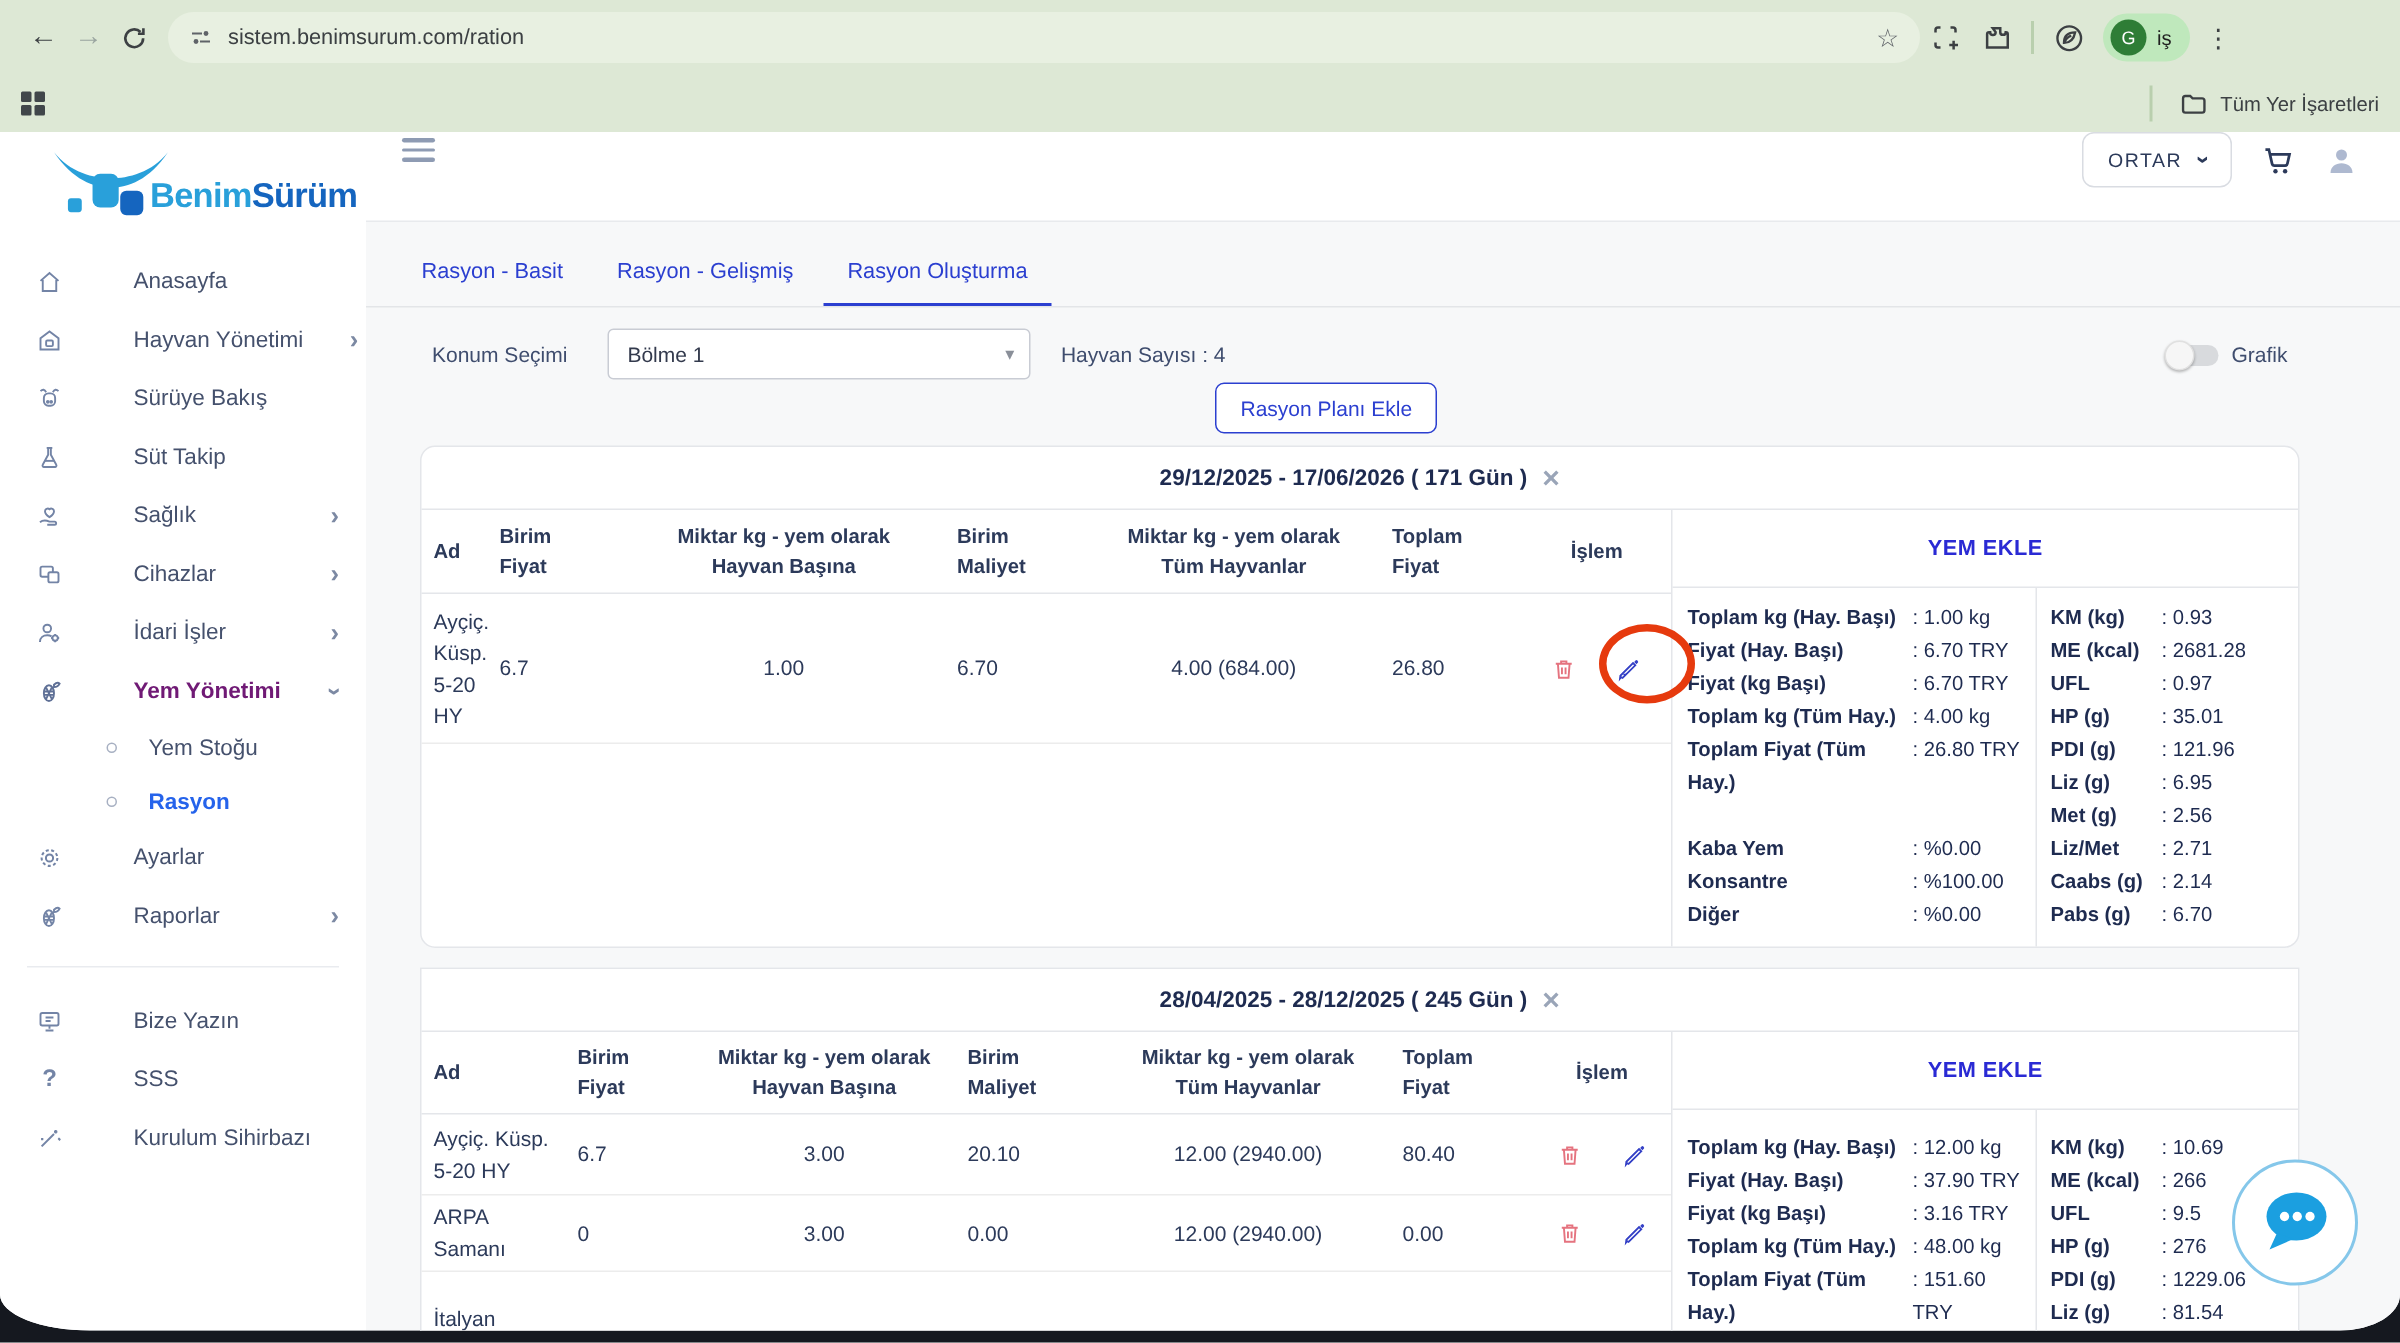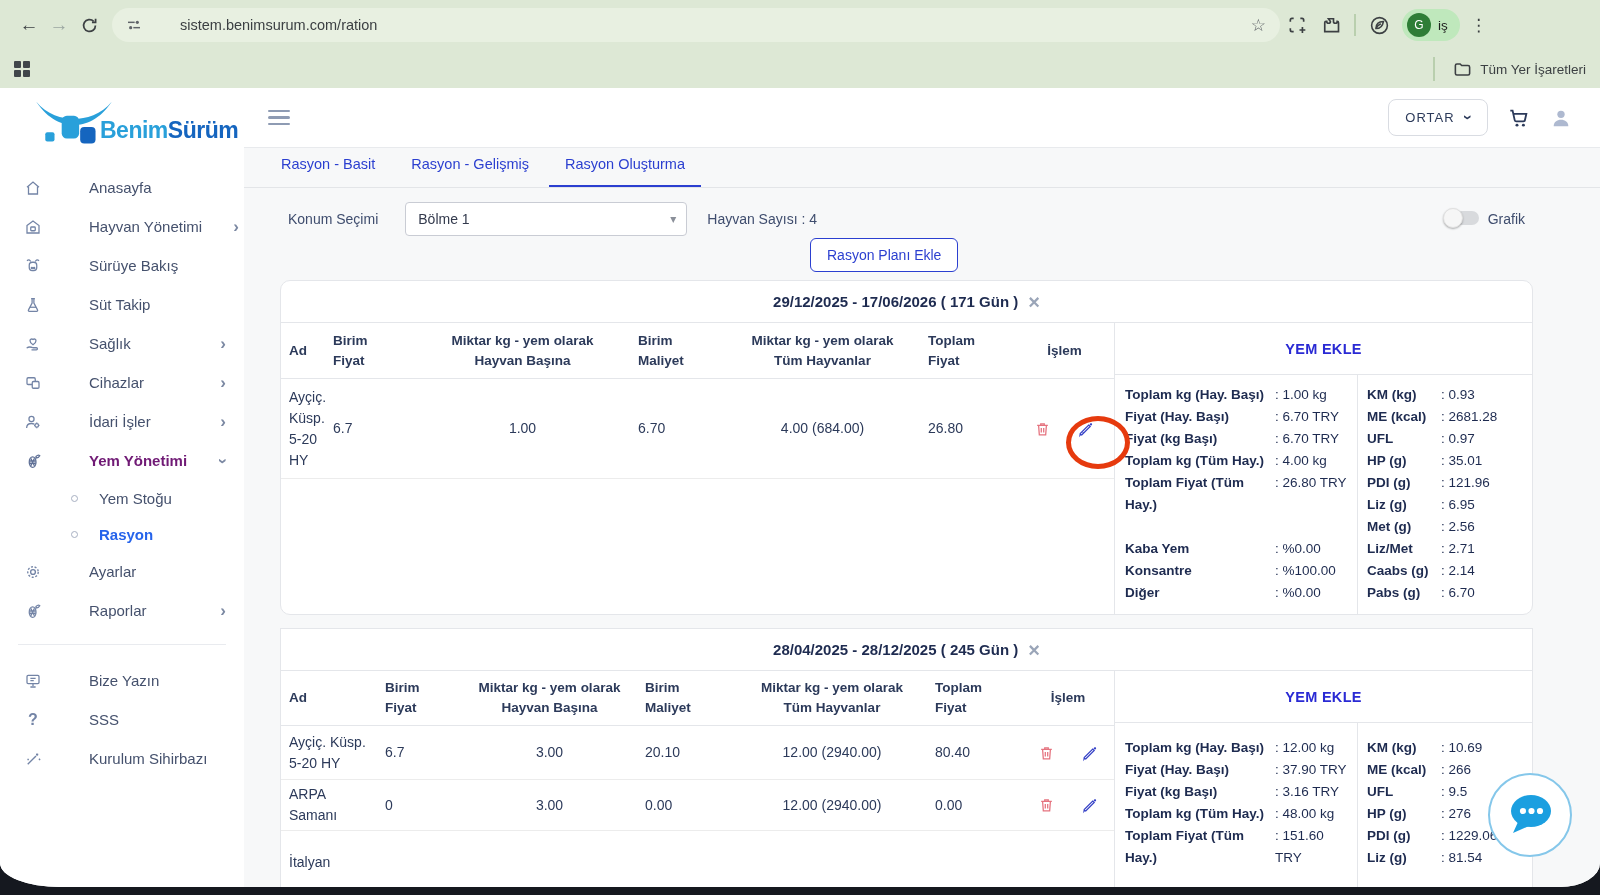--- a/index.html
+++ b/index.html
@@ -20,21 +20,20 @@
   
   .chrome { height:88px; background:#dde8d5; }
   .chrome-row1 { height:50px; display:flex; align-items:center; padding:0 10px 0 14px; }
   .nav-ic { font-size:19px; color:#3c4043; width:30px; text-align:center; cursor:default; flex:0 0 auto; }
   .nav-ic.fwd { color:#9aa5a0; }
   .reload-ic { width:30px; display:flex; justify-content:center; flex:0 0 auto; }
   .urlbar {
     margin-left:8px; height:34px; flex:1 1 auto; max-width:1168px;
     background:#e8f0e1; border-radius:17px; display:flex; align-items:center;
     padding:0 10px 0 14px;
-    gap:28px;
   }
   .tune-ic { display:flex; margin-right:10px; }
   .url-text { font-size:14.5px; color:#3c4043; flex:1 1 auto; }
   .star-ic { font-size:17px; color:#5f6368; padding:0 4px; }
   .chrome-ic { display:flex; width:34px; justify-content:center; flex:0 0 auto; }
   .vsep { width:2px; height:22px; background:#b9cfae; margin:0 6px; flex:0 0 auto; }
   .profile-chip {
     display:flex; align-items:center; background:#bfe8bc; border-radius:16px;
     height:32px; padding:0 12px 0 5px; margin:0 6px; flex:0 0 auto;
   }
@@ -69,40 +68,40 @@
   .m-chev { font-size:17px; color:#7c89a3; font-weight:600; }
   .m-chev.down { display:inline-block; transform:rotate(90deg); }
   .sub-item { display:flex; align-items:center; height:36px; padding-left:71px; cursor:pointer; }
   .sub-dot { width:7px; height:7px; border:1.5px solid #a7b0c2; border-radius:50%; margin-right:21px; flex:0 0 auto; }
   .sub-label { font-size:15px; color:#45516d; }
   .sub-label.active { color:#2563eb; font-weight:600; }
   .side-div { height:1px; background:#e9ebef; margin:14px 18px 16px 18px; }
   .q-ic { font-size:16px; font-weight:700; color:#7384a6; }
 
   
-  .topbar { height:60px; background:#fff; border-bottom:1px solid #e8eaed; display:flex; align-items:center; padding:0 28px 0 24px; }
+  .topbar { height:60px; background:#fff; border-bottom:1px solid #e8eaed; display:flex; align-items:flex-start; padding:0 28px 0 24px; }
   .hamburger { width:22px; cursor:pointer; }
   .hamburger span { display:block; height:2.5px; background:#8e9bb3; border-radius:2px; margin:4px 0; }
   .topbar-right { margin-left:auto; display:flex; align-items:center; gap:20px; }
   .org-btn { border:1px solid #d9dce2; border-radius:8px; height:37px; padding:0 16px; display:flex; align-items:center; gap:10px; background:#fff; font-size:13px; letter-spacing:1px; color:#2c3a5a; cursor:pointer; }
   .org-chev { display:inline-block; transform:rotate(90deg); color:#2c3a5a; font-size:16px; font-weight:700; }
 
   
-  .tabstrip { border-bottom:1px solid #e3e5e8; display:flex; padding-left:21px; height:40px; }
+  .tabstrip { margin-top:17px; border-bottom:1px solid #e3e5e8; display:flex; padding-left:21px; height:40px; }
   .tab { font-size:14.5px; color:#2b3fd0; padding:0 16px; margin-right:4px; display:flex; align-items:flex-start; padding-top:8px; cursor:pointer; }
   .tab.active { border-bottom:2px solid #2b3fd0; }
 
   
   .controls { display:flex; align-items:center; margin:14px 75px 0 44px; height:34px; }
   .ctl-label { font-size:14px; color:#3f4d6e; }
   .select { width:282px; height:34px; border:1px solid #c9ccd4; border-radius:4px; background:#fff; display:flex; align-items:center; padding:0 10px 0 12px; margin-left:27px; cursor:pointer; }
   .select-val { font-size:14px; color:#333a4d; flex:1; }
   .caret { color:#8a8f99; font-size:12px; }
   .count { font-size:14px; color:#3f4d6e; margin-left:20px; }
-  .toggle-wrap { margin-left:auto; display:flex; align-items:flex-start; gap:9px; }
+  .toggle-wrap { margin-left:auto; display:flex; align-items:flex-end; gap:9px; }
   .toggle { width:34px; height:14px; background:#d8dadd; border-radius:7px; position:relative; cursor:pointer; }
   .knob { position:absolute; left:-2px; top:-3px; width:20px; height:20px; border-radius:50%; background:#f6f6f6; border:1px solid #e0e0e0; box-shadow:0 1px 2px rgba(0,0,0,.3); }
   .add-btn-row { height:36px; margin-top:2px; }
   .add-btn { position:absolute; left:566px; border:1px solid #2b3fd0; color:#2b3fd0; background:#fff; border-radius:6px; height:34px; padding:0 16px; font-size:14px; font-family:"Liberation Sans",sans-serif; cursor:pointer; }
 
   
   .card { margin:0 0 0 36px; width:1253px; background:#fff; border:1px solid #e4e6ea; }
   .card1 { margin-top:6px; height:335px;border-radius:10px; }
   .card2 { margin-top:13px; height:260px; }
   .card-title-row { height:42px; display:flex; align-items:center; justify-content:center; border-bottom:1px solid #e4e6ea; gap:10px; }

